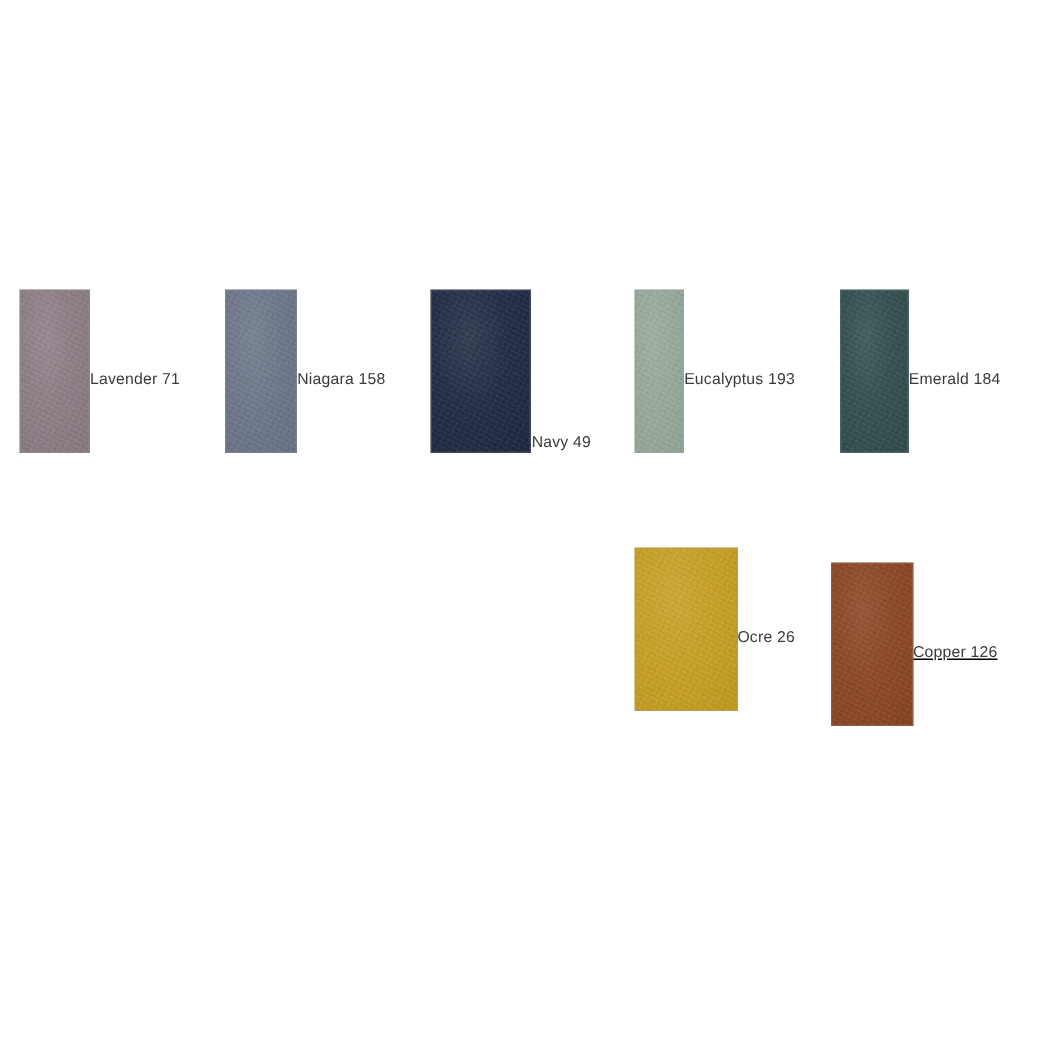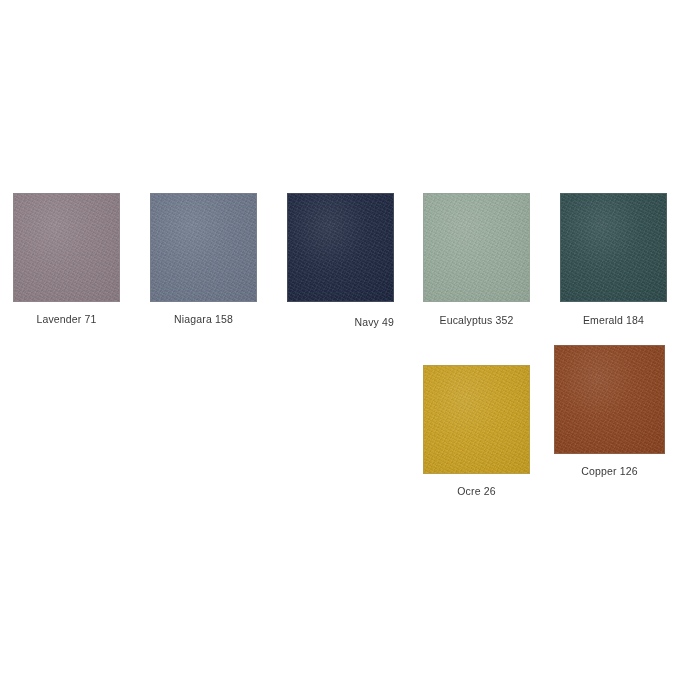--- a/index.html
+++ b/index.html
@@ -20,21 +20,21 @@
     position: absolute;
     left: 0;
     top: 0;
     width: 700px;
     height: 700px;
   }
 
   .swatch-cell {
     position: absolute;
     display: flex;
-    flex-direction: column;
+    flex-direction: row;
     align-items: center;
   }
 
   .swatch-chip {
     position: relative;
     box-sizing: border-box;
     border: 1px solid rgba(150, 150, 150, 0.30);
     overflow: hidden;
   }
 
@@ -114,36 +114,36 @@
         <div class="grain"></div>
         <div class="sheen"></div>
       </div>
       <div class="swatch-label" style="margin-top: 14px;">Navy 49</div>
     </div>
     <div class="swatch-cell" style="left: 423px; top: 193px; width: 107px;">
       <div class="swatch-chip" title="Eucalyptus 193" style="width: 107px; height: 109px; background: rgb(151, 171, 155);">
         <div class="grain"></div>
         <div class="sheen"></div>
       </div>
-      <div class="swatch-label" style="margin-top: 12px;">Eucalyptus 352</div>
+      <div class="swatch-label" style="margin-top: 12px;">Eucalyptus 193</div>
     </div>
     <div class="swatch-cell" style="left: 560px; top: 193px; width: 107px;">
       <div class="swatch-chip" title="Emerald 184" style="width: 107px; height: 109px; background: rgb(47, 76, 77);">
         <div class="grain"></div>
         <div class="sheen"></div>
       </div>
       <div class="swatch-label" style="margin-top: 12px;">Emerald 184</div>
     </div>
     <div class="swatch-cell" style="left: 423px; top: 365px; width: 107px;">
       <div class="swatch-chip" title="Ocre 23" style="width: 107px; height: 109px; background: rgb(201, 160, 32);">
         <div class="grain"></div>
         <div class="sheen"></div>
       </div>
       <div class="swatch-label" style="margin-top: 11px;">Ocre 26</div>
     </div>
-    <div class="swatch-cell" style="left: 554px; top: 345px; width: 111px;">
+    <div class="swatch-cell" style="left: 554px; top: 375px; width: 111px; text-decoration: underline;">
       <div class="swatch-chip" title="Copper 126" style="width: 111px; height: 109px; background: rgb(139, 68, 32);">
         <div class="grain"></div>
         <div class="sheen"></div>
       </div>
       <div class="swatch-label" style="margin-top: 11px;">Copper 126</div>
     </div>
   </div>
 
 </body></html>

